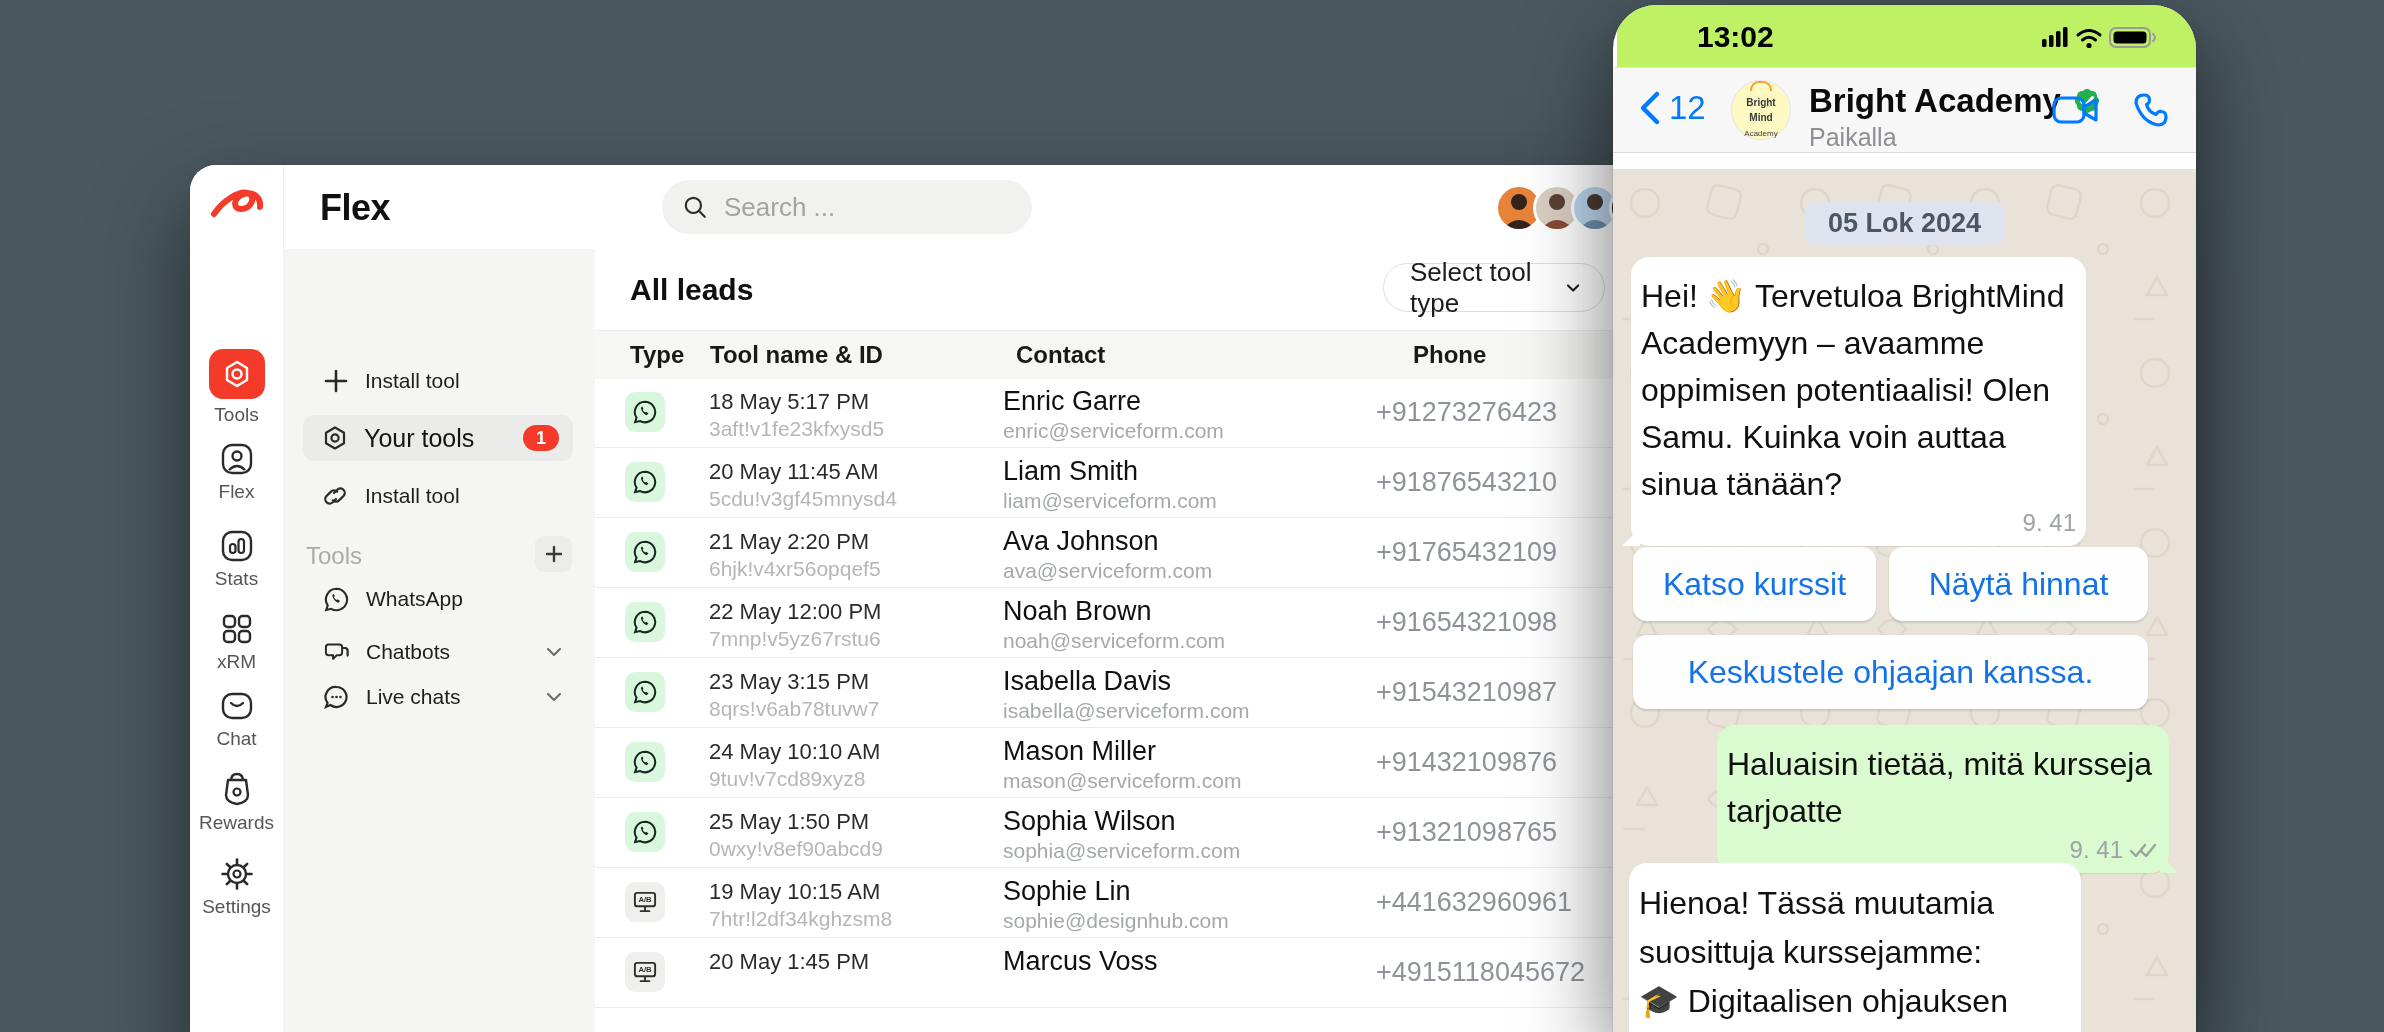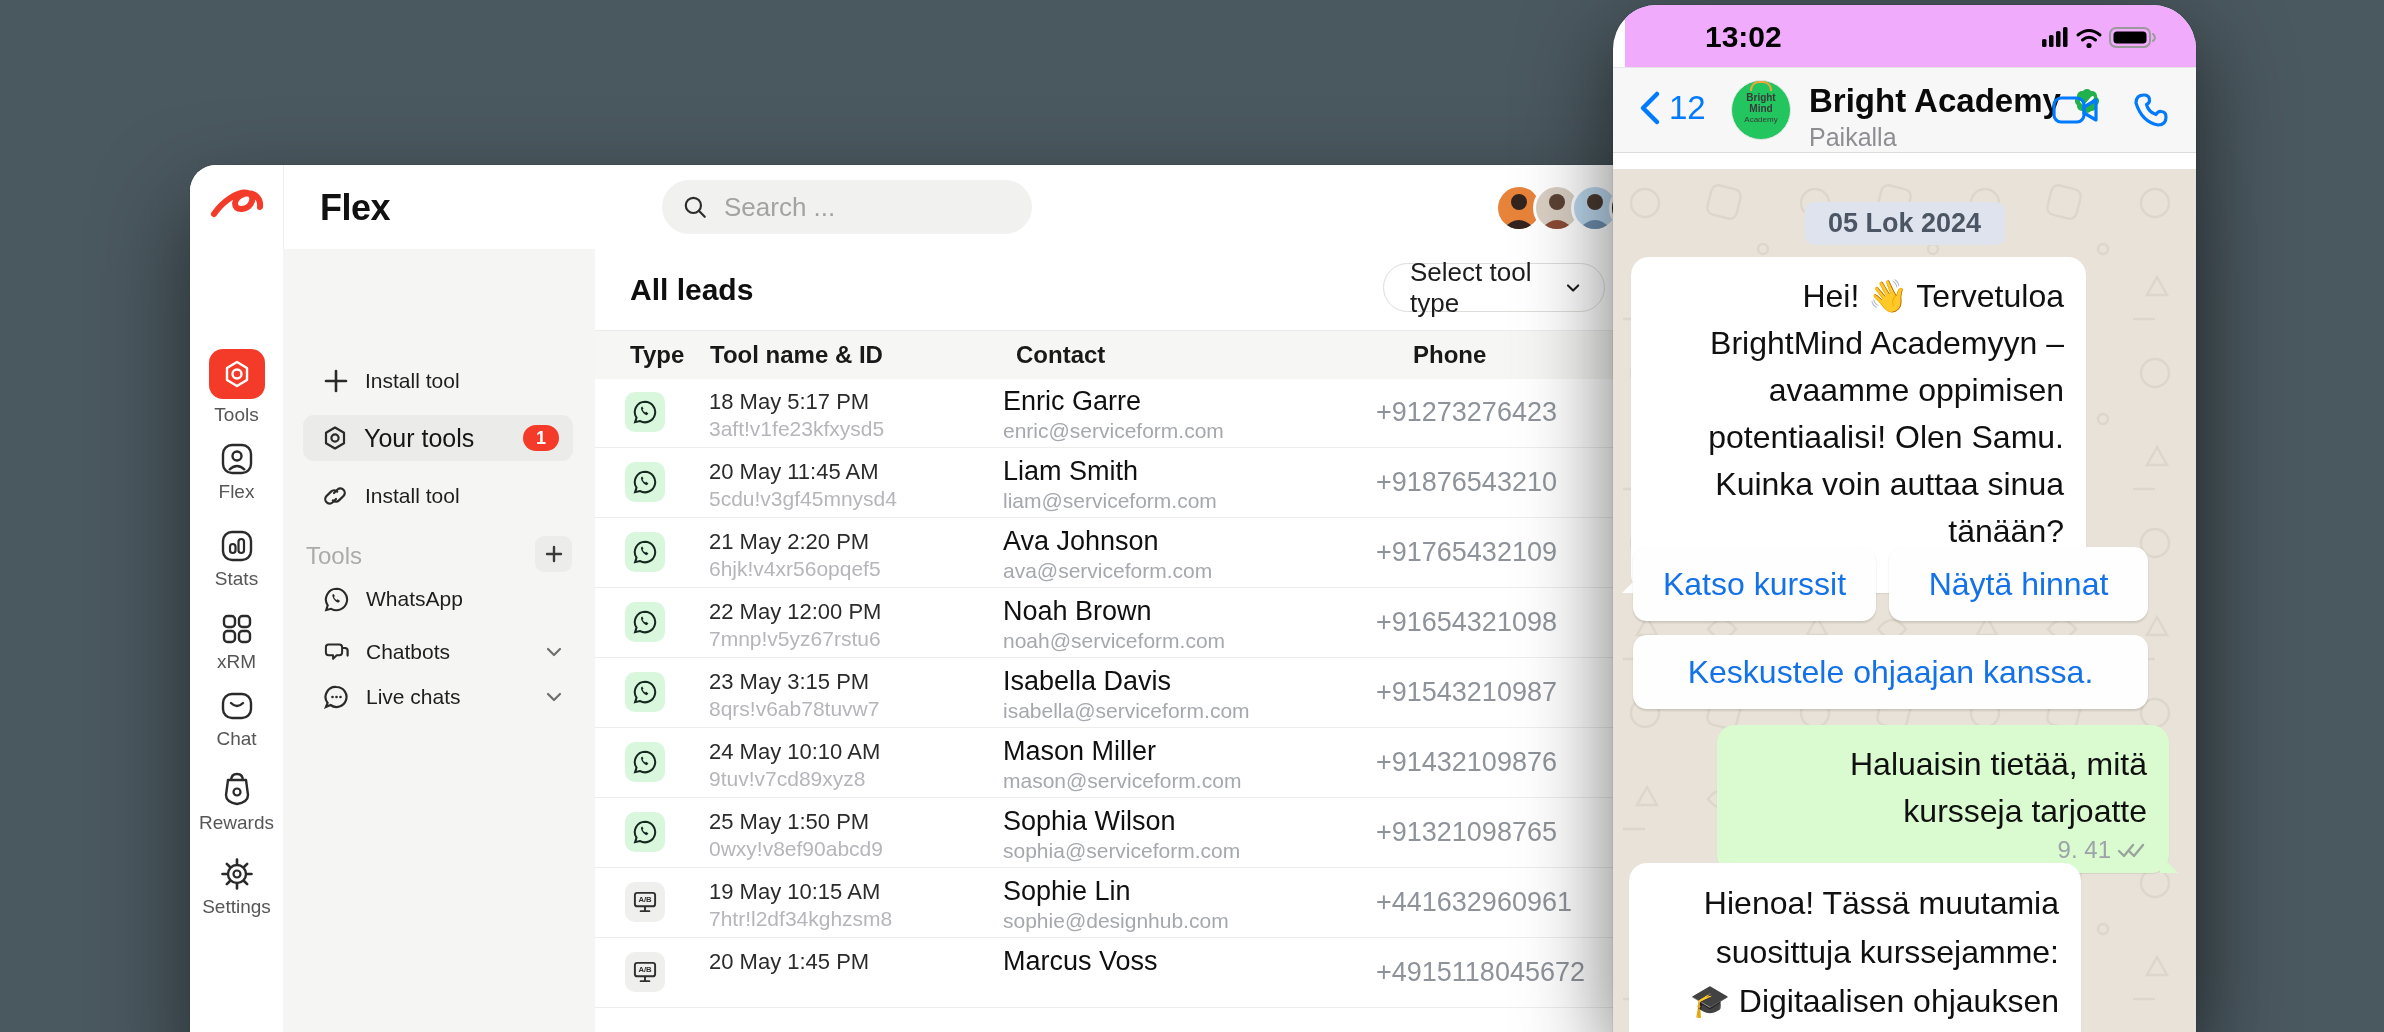--- a/index.html
+++ b/index.html
@@ -47,38 +47,38 @@
   .icon-wa,.icon-ab{display:none;}
   .lead-row[data-type="whatsapp"] .icon-wa{display:block;}
   .lead-row[data-type="ab"] .icon-ab{display:block;}
   .cell-date{position:absolute;left:114px;top:11px;font-size:22px;font-weight:500;color:#2b2b2b;}
   .cell-id{position:absolute;left:114px;top:39px;font-size:21px;color:#b6b6ba;}
   .cell-name{position:absolute;left:408px;top:8px;font-size:27px;font-weight:500;color:#101010;}
   .cell-email{position:absolute;left:408px;top:41px;font-size:21px;color:#a5a8ac;}
   .cell-phone{position:absolute;left:781px;top:19px;font-size:27px;color:#8e939a;}
   
   .phone{position:absolute;left:1613px;top:5px;width:583px;height:1027px;background:#fff;border-radius:44px 44px 0 0;box-shadow:0 30px 90px rgba(0,0,0,.55),0 0 0 1px rgba(0,0,0,.06);overflow:hidden;}
-  .pstatus{position:absolute;left:12px;top:0;right:0;height:62px;background:#f0abfc;}
+  .pstatus{position:absolute;left:4px;top:0;right:0;height:62px;background:#bef264;}
   .ptime{position:absolute;left:80px;top:15px;font-size:30px;font-weight:700;color:#000;}
   .sicons{position:absolute;right:34px;top:18px;}
   .pheader{position:absolute;left:0;top:62px;right:0;height:86px;background:#f7f7f7;border-top:1px solid #e6e6e6;border-bottom:1px solid #dcdcdc;box-sizing:border-box;}
   .back{position:absolute;left:24px;top:20px;display:flex;align-items:center;}
   .back-count{font-size:33px;color:#007aff;margin-left:6px;}
-  .pavatar{position:absolute;left:118px;top:12px;width:60px;height:60px;border-radius:50%;background:#22c55e;border:1px solid #e3e3e3;box-sizing:border-box;display:flex;flex-direction:column;align-items:center;justify-content:flex-start;text-align:center;}
+  .pavatar{position:absolute;left:118px;top:12px;width:60px;height:60px;border-radius:50%;background:#fef9c3;border:1px solid #e3e3e3;box-sizing:border-box;display:flex;flex-direction:column;align-items:center;justify-content:space-between;text-align:center;}
   .pavatar .mini{font-size:10px;line-height:11px;font-weight:700;color:#3a3a3a;}
   .pavatar .sun{width:18px;height:8px;border-radius:9px 9px 0 0;border:2px solid #f2a33c;border-bottom:0;margin-bottom:1px;}
   .pname-row{position:absolute;left:196px;top:14px;display:flex;align-items:center;}
   .pname{font-size:33px;font-weight:700;color:#0a0a0a;}
   .presence{position:absolute;left:196px;top:55px;font-size:25px;color:#8d8d92;}
   .hbtn{position:absolute;top:22px;}
   .video-btn{left:437px;} .call-btn{left:515px;}
   .chat{position:absolute;left:0;top:148px;right:0;bottom:0;background:#e9e2d8;margin-top:16px;}
   .doodle{position:absolute;inset:0;}
   .datepill{position:absolute;top:33px;left:50%;transform:translateX(-50%);background:#dfe3ee;border-radius:10px;padding:6px 24px;font-size:27px;font-weight:600;color:#4b5563;}
-  .bubble{position:absolute;border-radius:18px;padding:16px 22px 10px;font-size:32px;line-height:47px;color:#101010;box-shadow:0 1px 1px rgba(0,0,0,.08);text-align:right;}
+  .bubble{position:absolute;border-radius:18px;padding:16px 10px 10px;font-size:32px;line-height:47px;color:#101010;box-shadow:0 1px 1px rgba(0,0,0,.08);}
   .bubble.in{background:#fff;}
   .bubble.out{background:#d9fbcf;}
   .b-time{display:flex;justify-content:flex-end;align-items:center;gap:6px;font-size:24px;color:#9da3a8;margin-top:2px;line-height:26px;}
   .tail{position:absolute;bottom:0;width:18px;height:18px;}
   .tail.left{left:-9px;background:#fff;clip-path:polygon(100% 0,100% 100%,0 100%);}
   .tail.right{right:-9px;background:#d9fbcf;clip-path:polygon(0 0,100% 100%,0 100%);}
   .msg1{left:18px;top:88px;width:455px;box-sizing:border-box;}
   .qbtn{position:absolute;height:74px;background:#fefefe;border-radius:14px;box-shadow:0 1.5px 2px rgba(0,0,0,.12);display:flex;align-items:center;justify-content:center;font-size:32px;color:#1472e8;cursor:pointer;}
   .qb1{left:20px;top:378px;width:243px;} .qb2{left:276px;top:378px;width:259px;}
   .qb3{left:20px;top:466px;width:515px;}

